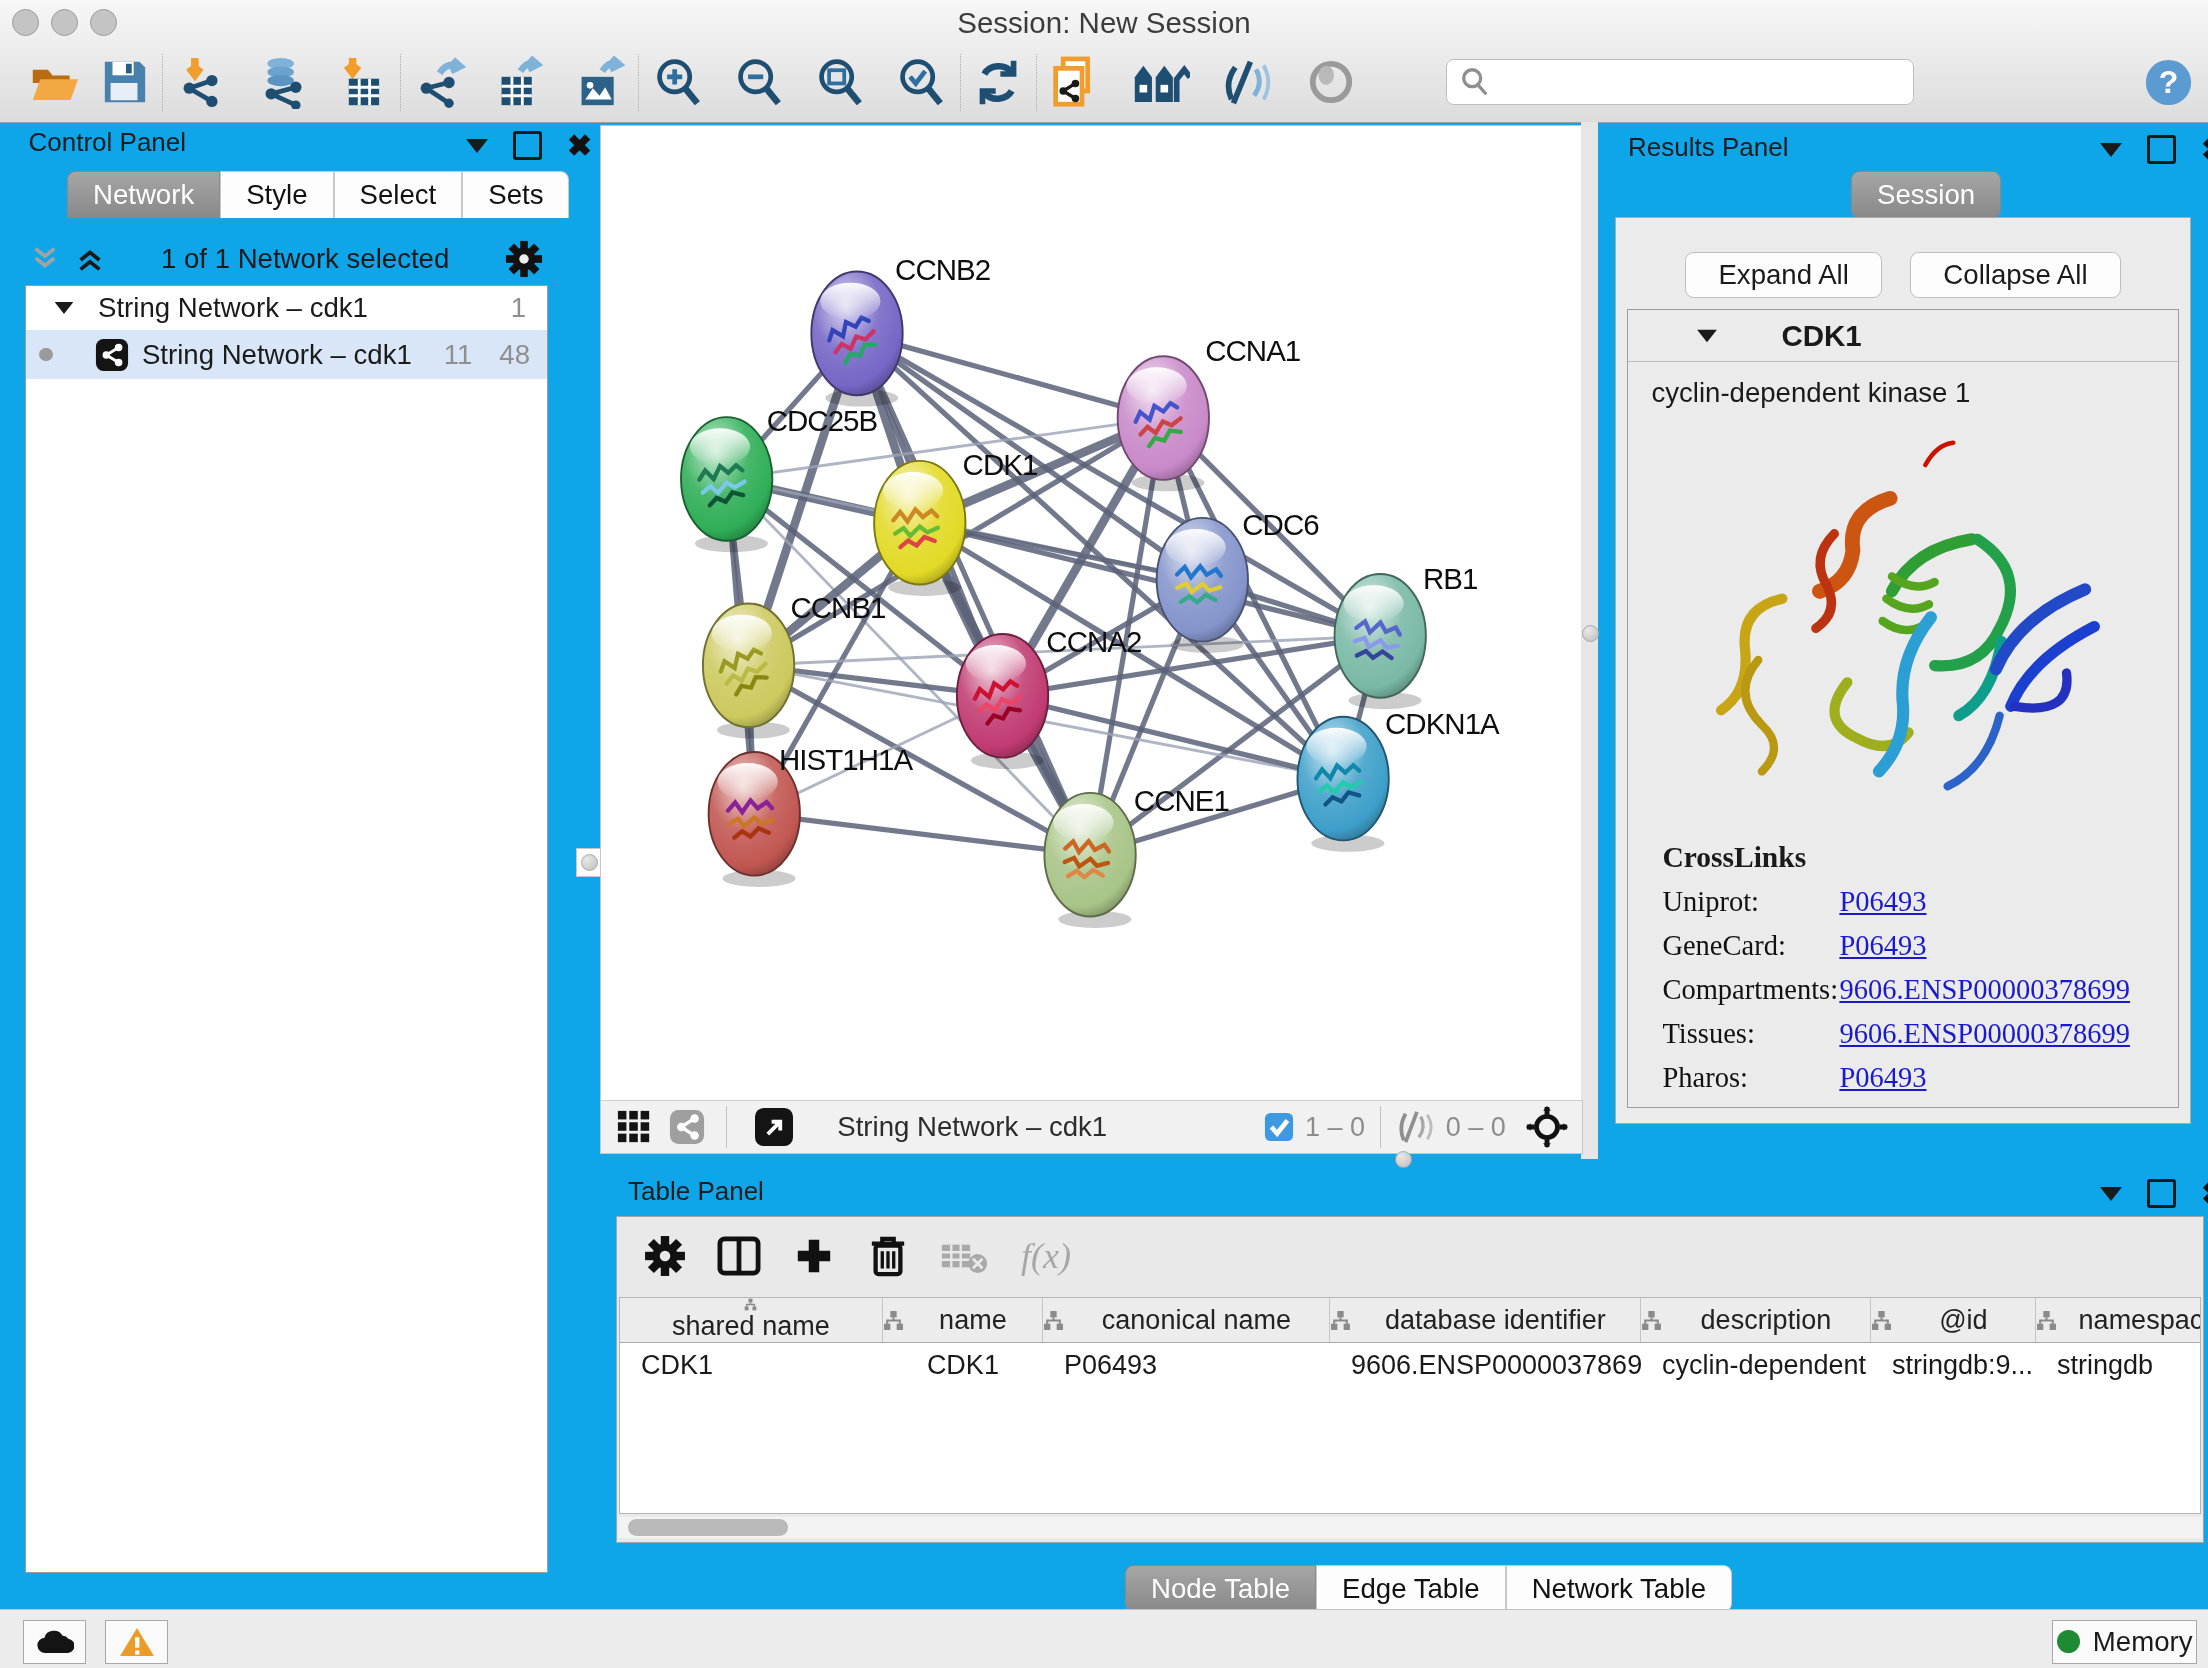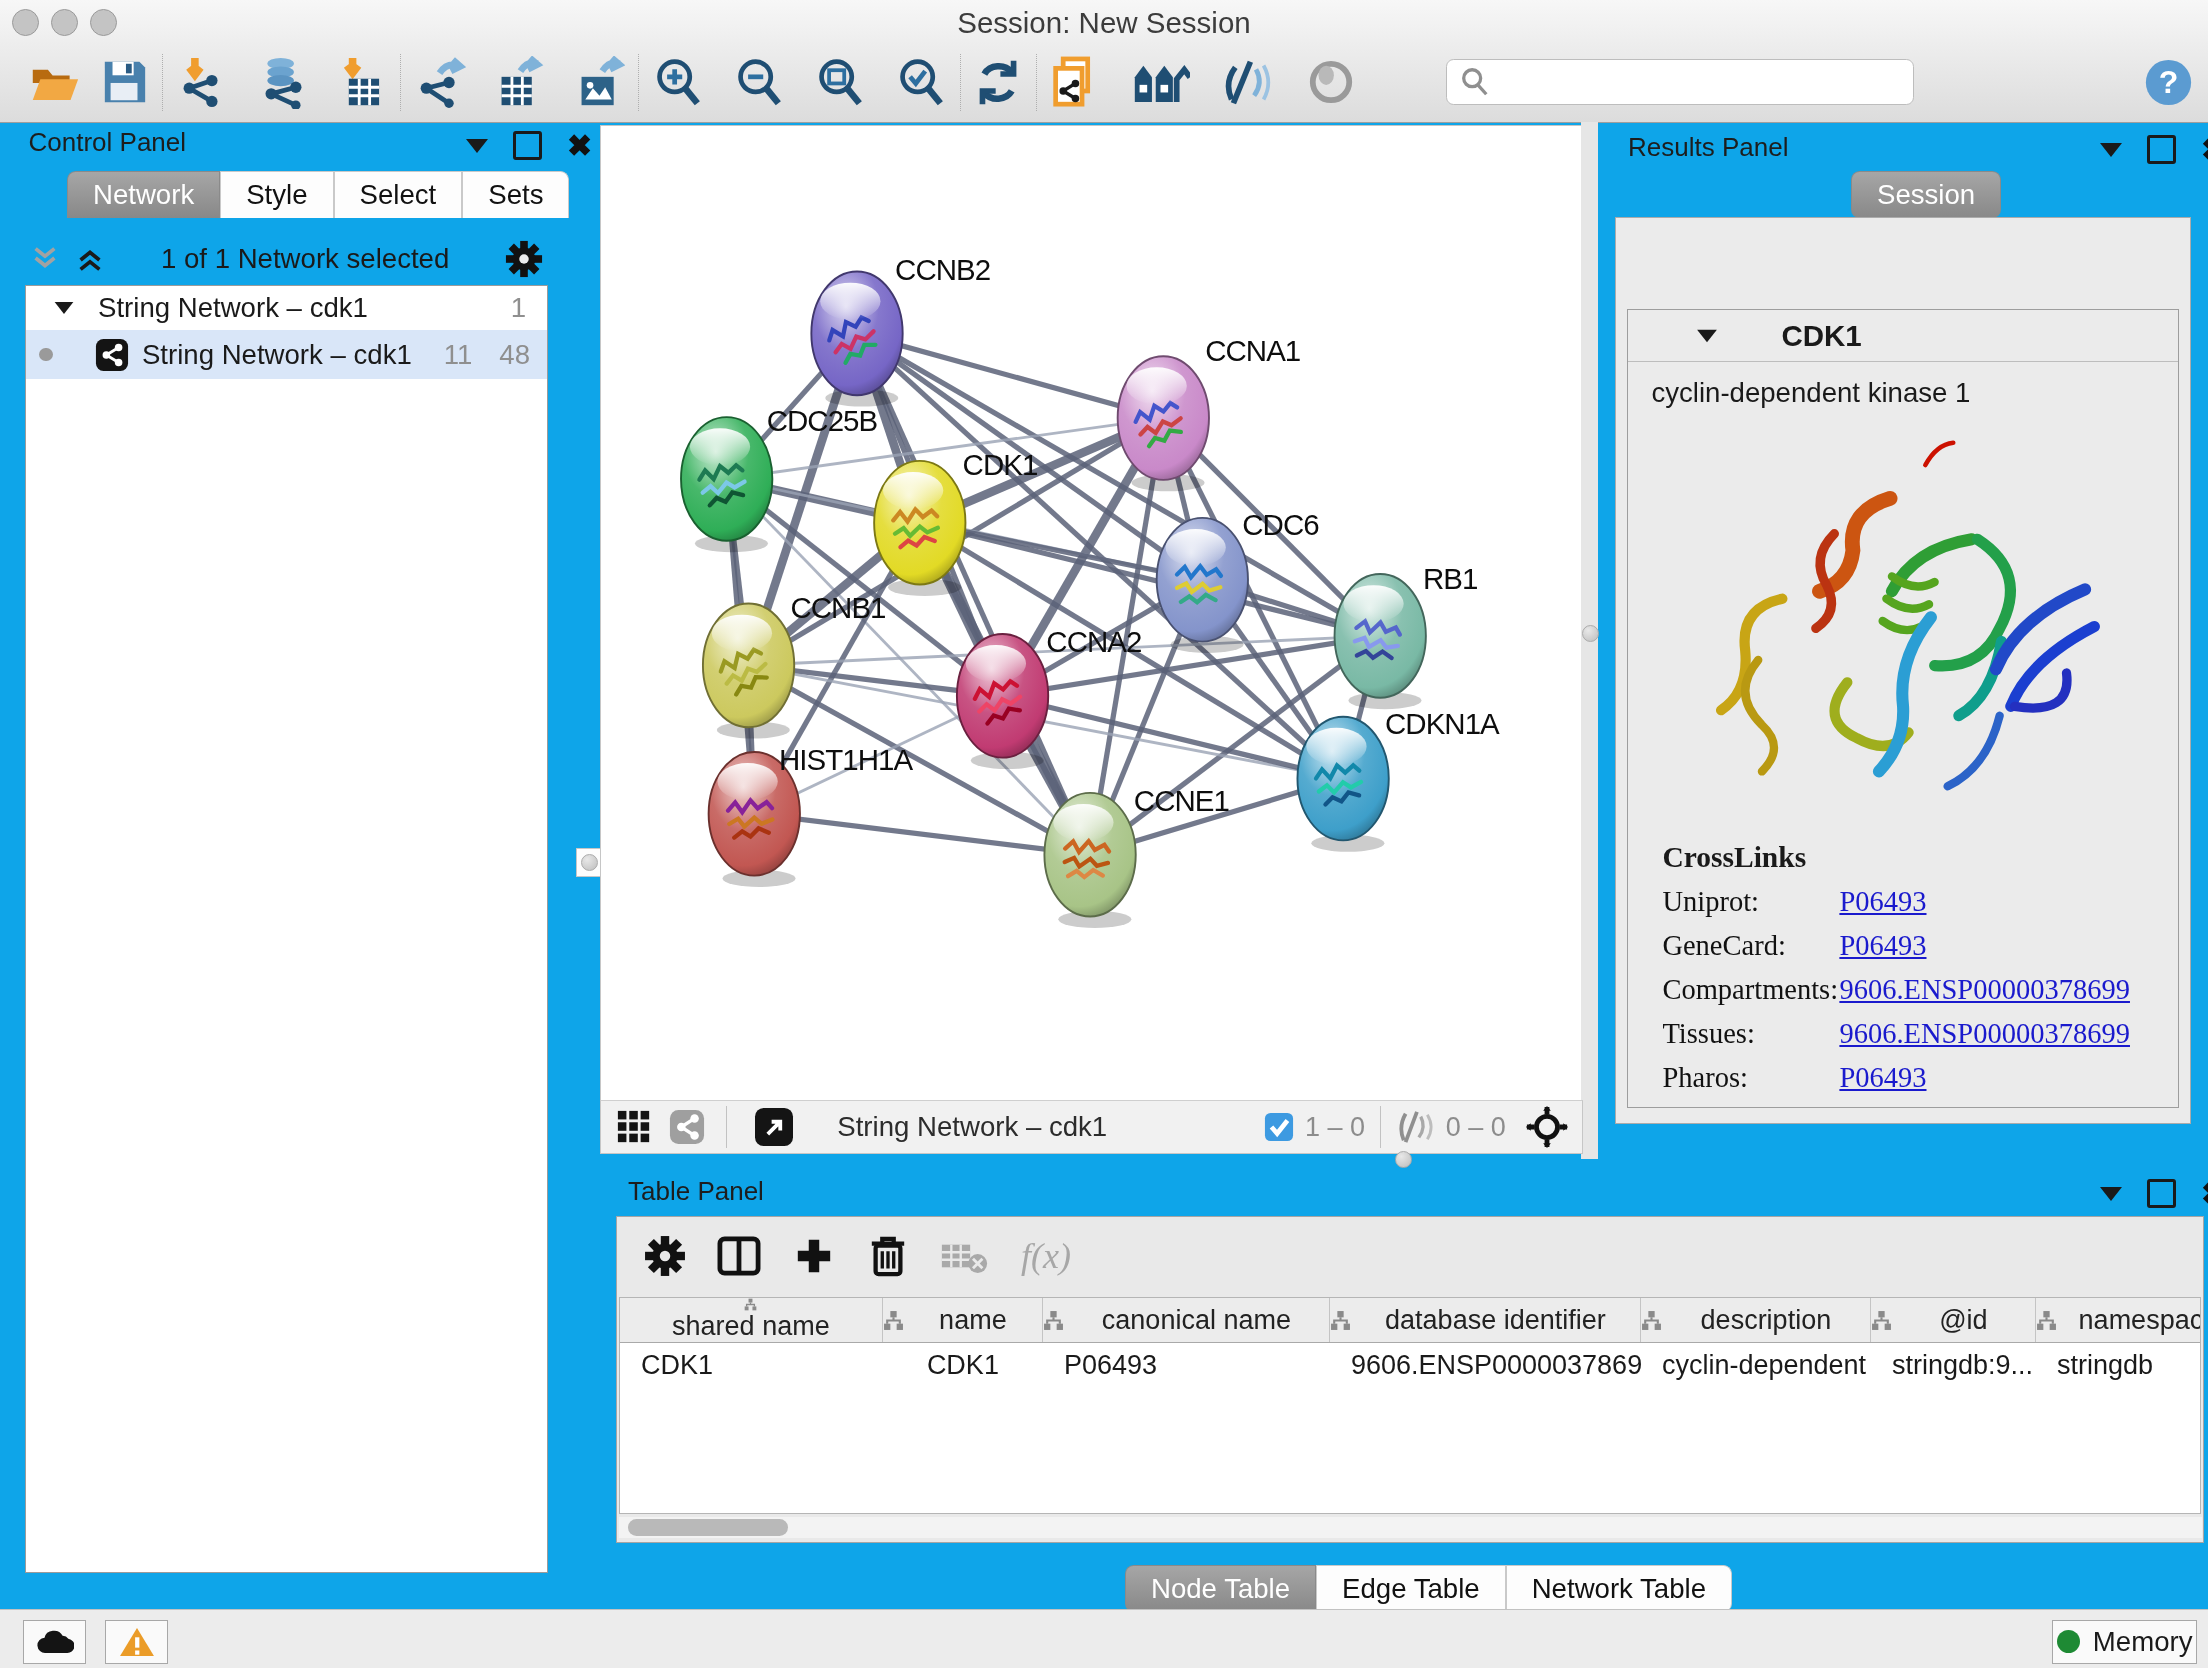--- a/index.html
+++ b/index.html
@@ -611,20 +611,24 @@
 
   <div id="rp">
     <div class="phead" style="left:30px;top:9.5px">Results Panel</div>
     <div class="picons" style="left:502px;top:13.3px">
       <div class="tri-down"></div>
       <div class="sqico"></div>
       <div class="xico">✖</div>
     </div>
     <div class="tab sel b" style="position:absolute;left:253px;top:49px;border-radius:8.6px">Session</div>
     <div id="rp-box">
+      <div style="display:flex;gap:28.5px;justify-content:center;margin-top:34px">
+        <div class="rbtn">Expand All</div>
+        <div class="rbtn">Collapse All</div>
+      </div>
       <div id="rp-section">
         <div id="rp-sechead">
           <div class="tri-down" style="margin-left:68px;transform:scale(0.9)"></div>
           <div style="margin-left:63px;font-size:29.5px;font-weight:bold">CDK1</div>
         </div>
         <div style="margin:15px 0 0 23px;font-size:27.6px">cyclin-dependent kinase 1</div>
         <svg id="ribbon" width="409" height="390" viewBox="0 0 440 420" style="display:block;margin:17px auto 0 65px">
           <g fill="none" stroke-linecap="round">
             <path class="rib" stroke-width="5" d="M250,42 q12,-22 30,-24" stroke="#cc1100"></path>
             <path class="rib" stroke-width="16" d="M212,78 q-46,14 -40,56 q-4,34 -36,44" stroke="#cc5511"></path>

